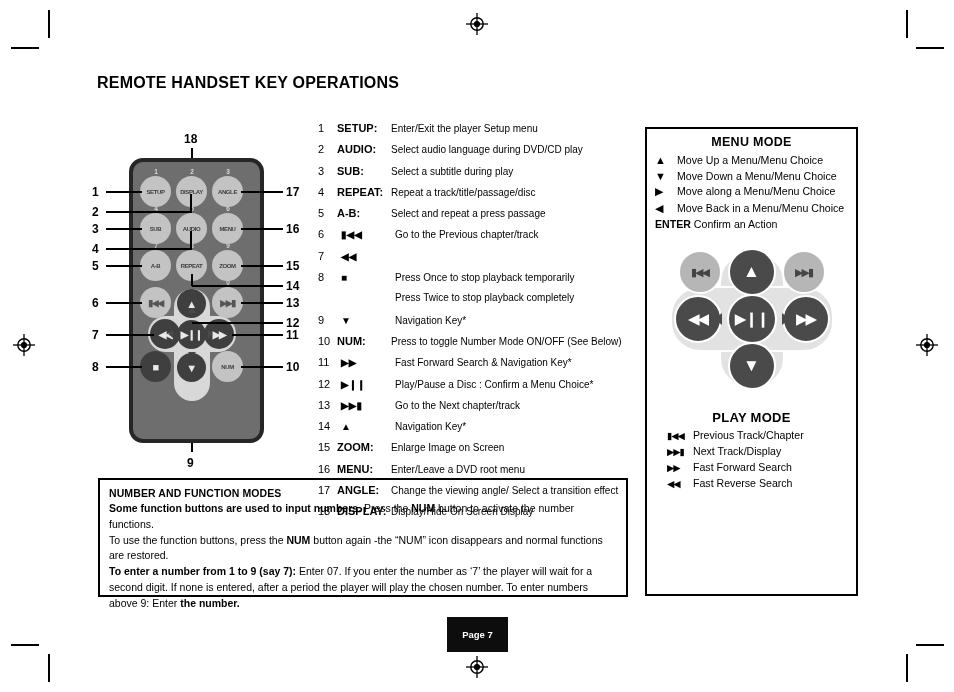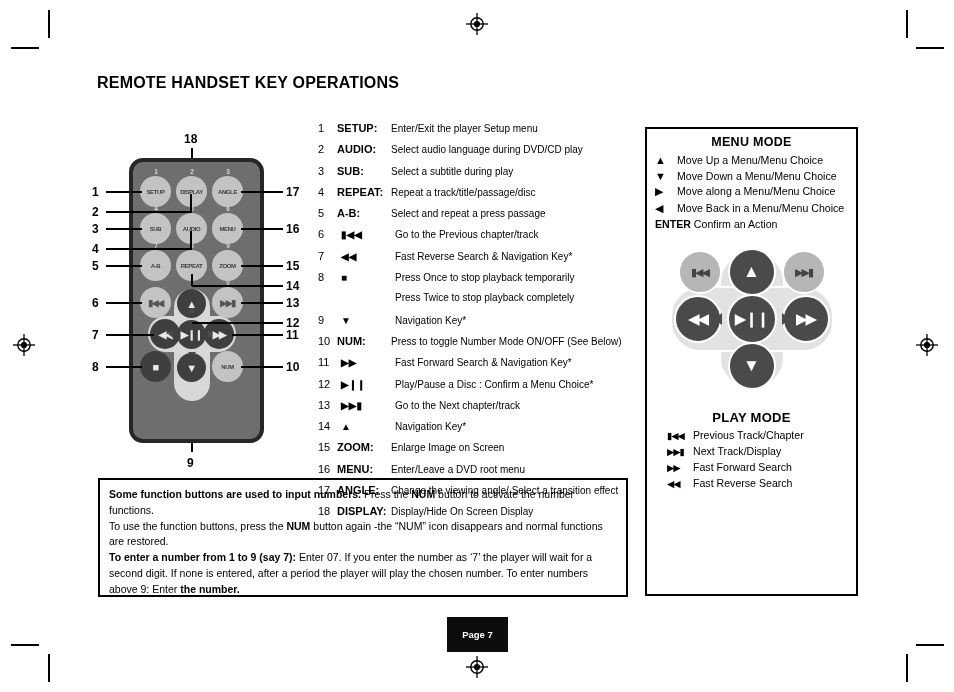--- a/index.html
+++ b/index.html
@@ -299,21 +299,20 @@
         <span class="ds">Select and repeat a press passage</span>
       </div>
       <div class="key-row">
         <span class="idx">6</span>
         <span class="nm glyph">▮◀◀</span>
         <span class="ds">Go to the Previous chapter/track</span>
       </div>
       <div class="key-row">
         <span class="idx">7</span>
         <span class="nm glyph">◀◀</span>
-        <span class="ds">Fast Reverse Search &amp; Navigation Key*</span>
       </div>
       <div class="key-row">
         <span class="idx">8</span>
         <span class="nm glyph">■</span>
         <span class="ds">Press Once to stop playback temporarily</span>
       </div>
       <div class="key-row cont">
         <span class="idx"></span>
         <span class="nm glyph"></span>
         <span class="ds">Press Twice to stop playback completely</span>
@@ -364,20 +363,21 @@
         <span class="ds">Change the viewing angle/ Select a transition effect</span>
       </div>
       <div class="key-row">
         <span class="idx">18</span>
         <span class="nm">DISPLAY:</span>
         <span class="ds">Display/Hide On Screen Display</span>
       </div>
     </div>
 
   <div id="number-modes">
+    <h3>NUMBER AND FUNCTION MODES</h3>
     <p><b>Some function buttons are used to input numbers.</b><span> Press the </span><b>NUM</b><span> button to activate the number functions.</span></p>
     <p><span>To use the function buttons, press the </span><b>NUM</b><span> button again -the “NUM” icon disappears and normal functions are restored.</span></p>
     <p><b>To enter a number from 1 to 9 (say 7):</b><span> Enter 07. If you enter the number as ‘7’ the player will wait for a second digit. If none is entered, after a period the player will play the chosen number. To enter numbers above 9: Enter </span><b>the number.</b></p>
   </div>
 
   <div id="nav-panel">
     <div class="nav-h2">MENU MODE</div>
     <div id="menu-mode-rows">
         <div class="nav-row">
           <span class="ar">▲</span>

